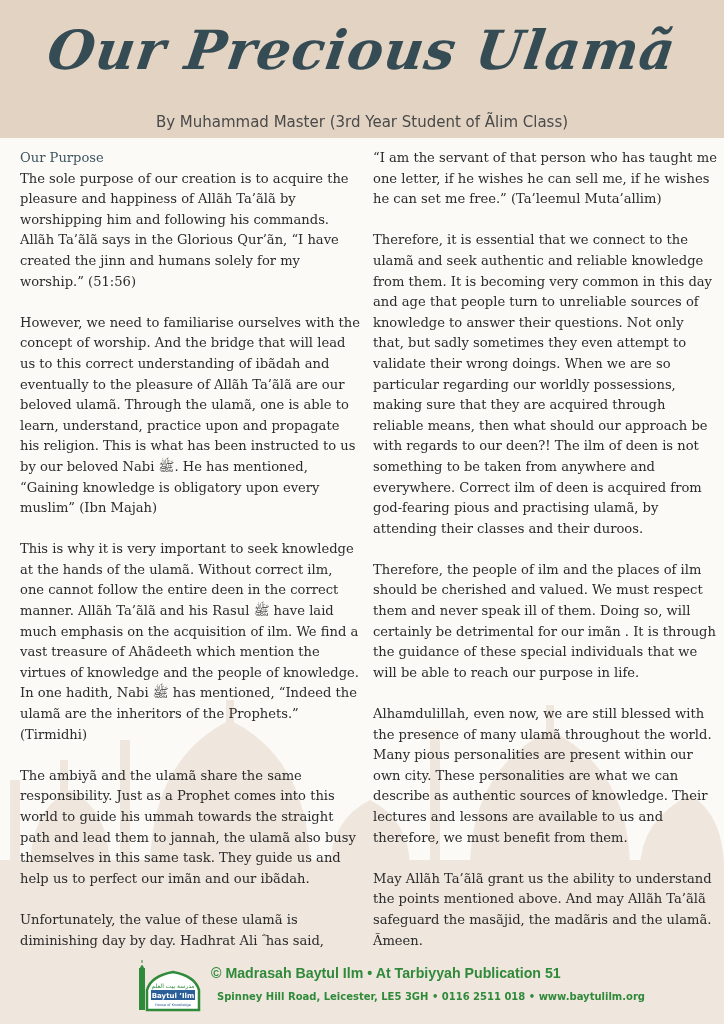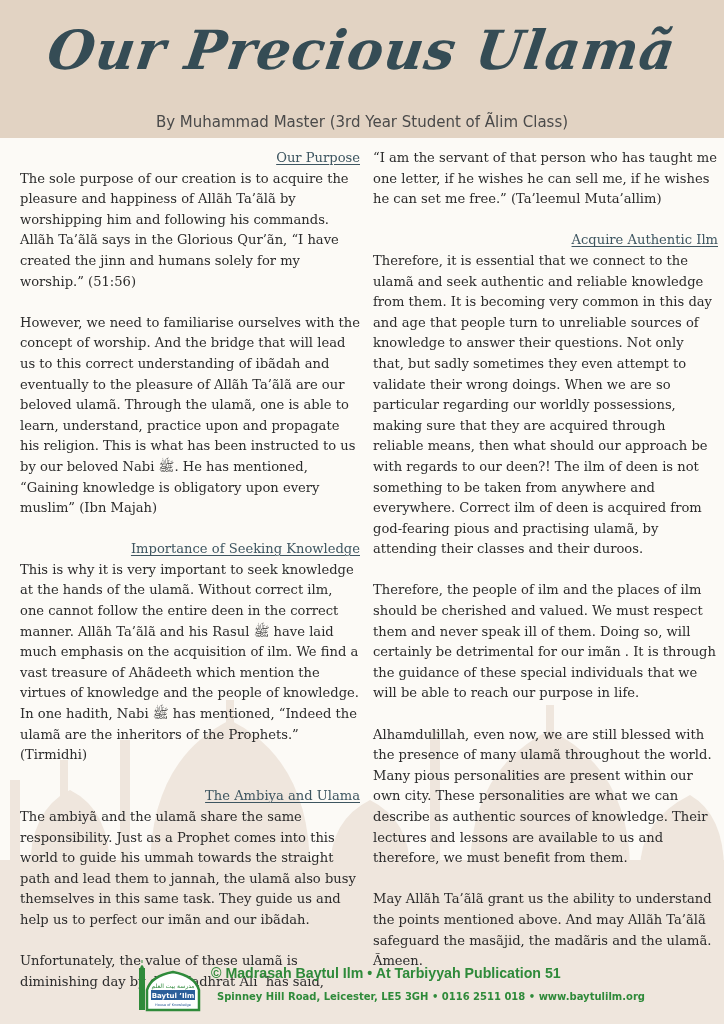--- a/index.html
+++ b/index.html
@@ -27,22 +27,22 @@
     position:absolute; left:0; top:700px; width:724px; height:324px; z-index:0;
   }
   .col {
     position:absolute; top:148px; width:340px; z-index:1;
     font-size:13.1px; line-height:20.6px;
   }
   .col.left { left:20px; }
   .col.right { left:373px; width:345px; }
   .col p { margin:0 0 20.6px 0; }
   .h {
-    color:#3d5560; text-decoration:underline; text-decoration-thickness:1px;
-    text-underline-offset:2px; display:block;text-align:right;
+    color:#3d5560; text-decoration-thickness:1px;
+    text-underline-offset:2px; display:block;
   }
   .footer {
     position:absolute; left:0; top:955px; width:724px; height:69px; z-index:1;
   }
   .logo {
     position:absolute; left:137px; top:5px; width:66px; height:52px;
   }
   .foot-line1 {
     position:absolute; left:211px; top:10px;
     font-family:Liberation Sans, sans-serif; font-weight:bold; font-size:14.2px; color:#2f8a3a;
@@ -75,32 +75,29 @@
     <rect x="430" y="30" width="10" height="140"></rect>
     <rect x="10" y="80" width="10" height="90"></rect>
   </g>
 </svg>
 
 <div class="col left">
   <span class="h">Our Purpose</span>
   <p>The sole purpose of our creation is to acquire the pleasure and happiness of Allãh Ta’ãlã by worshipping him and following his commands. Allãh Ta’ãlã says in the Glorious Qur’ãn, “I have created the jinn and humans solely for my worship.” (51:56)</p>
   <p>However, we need to familiarise ourselves with the concept of worship. And the bridge that will lead us to this correct understanding of ibãdah and eventually to the pleasure of Allãh Ta’ãlã are our beloved ulamã. Through the ulamã, one is able to learn, understand, practice upon and propagate his religion. This is what has been instructed to us by our beloved Nabi ﷺ. He has mentioned, “Gaining knowledge is obligatory upon every muslim” (Ibn Majah)</p>
 
-  <span class="h">Importance of Seeking Knowledge</span>
   <p>This is why it is very important to seek knowledge at the hands of the ulamã. Without correct ilm, one cannot follow the entire deen in the correct manner. Allãh Ta’ãlã and his Rasul ﷺ have laid much emphasis on the acquisition of ilm. We find a vast treasure of Ahãdeeth which mention the virtues of knowledge and the people of knowledge. In one hadith, Nabi ﷺ has mentioned, “Indeed the ulamã are the inheritors of the Prophets.” (Tirmidhi)</p>
 
-  <span class="h">The Ambiya and Ulama</span>
   <p>The ambiyã and the ulamã share the same responsibility. Just as a Prophet comes into this world to guide his ummah towards the straight path and lead them to jannah, the ulamã also busy themselves in this same task. They guide us and help us to perfect our imãn and our ibãdah.</p>
   <p>Unfortunately, the value of these ulamã is diminishing day by day. Hadhrat Ali ؓ has said,</p>
 </div>
 
 <div class="col right">
   <p>“I am the servant of that person who has taught me one letter, if he wishes he can sell me, if he wishes he can set me free.” (Ta’leemul Muta’allim)</p>
 
-  <span class="h">Acquire Authentic Ilm</span>
   <p>Therefore, it is essential that we connect to the ulamã and seek authentic and reliable knowledge from them. It is becoming very common in this day and age that people turn to unreliable sources of knowledge to answer their questions. Not only that, but sadly sometimes they even attempt to validate their wrong doings. When we are so particular regarding our worldly possessions, making sure that they are acquired through reliable means, then what should our approach be with regards to our deen?! The ilm of deen is not something to be taken from anywhere and everywhere. Correct ilm of deen is acquired from god-fearing pious and practising ulamã, by attending their classes and their duroos.</p>
   <p>Therefore, the people of ilm and the places of ilm should be cherished and valued. We must respect them and never speak ill of them. Doing so, will certainly be detrimental for our imãn . It is through the guidance of these special individuals that we will be able to reach our purpose in life.</p>
   <p>Alhamdulillah, even now, we are still blessed with the presence of many ulamã throughout the world. Many pious personalities are present within our own city. These personalities are what we can describe as authentic sources of knowledge. Their lectures and lessons are available to us and therefore, we must benefit from them.</p>
   <p>May Allãh Ta’ãlã grant us the ability to understand the points mentioned above. And may Allãh Ta’ãlã safeguard the masãjid, the madãris and the ulamã. Ãmeen.</p>
 </div>
 
 <div class="footer">
   <svg class="logo" viewBox="0 0 66 52">
     <rect x="2" y="8" width="6" height="42" fill="#2f8a3a"></rect>
     <path d="M3 8 Q5 2 7 8 Z" fill="#2f8a3a"></path>

